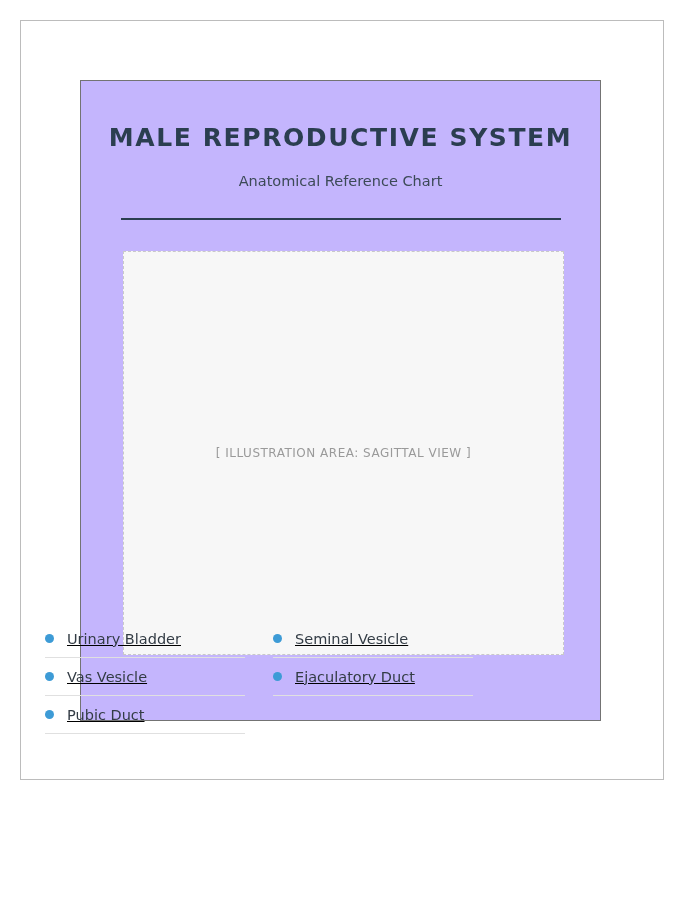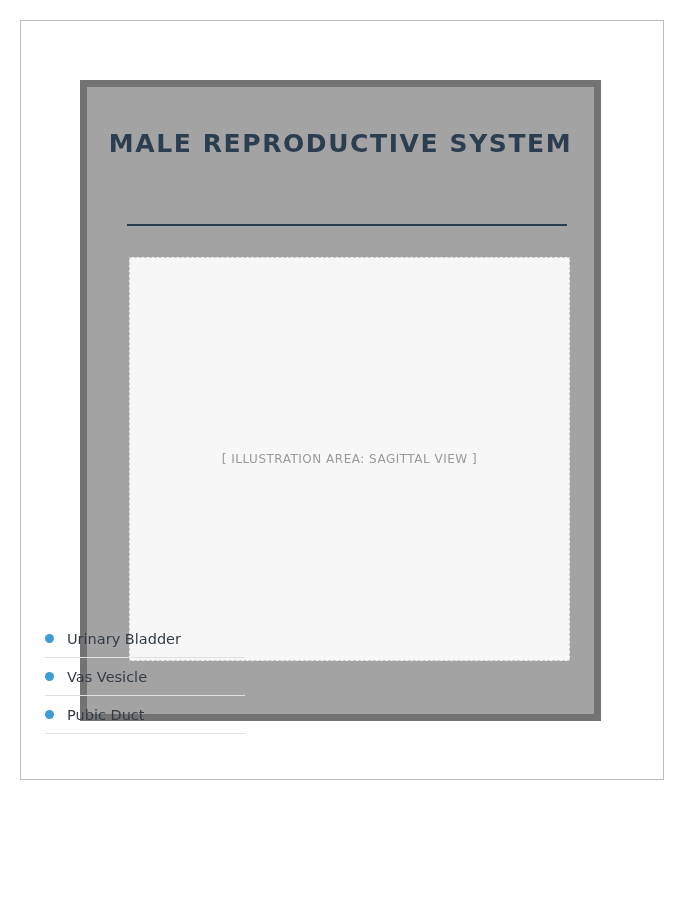--- a/index.html
+++ b/index.html
@@ -31,22 +31,22 @@
     background: transparent;
   }
 
   
   .card {
     position: absolute;
     left: 80px;
     top: 80px;
     width: 521px;
     height: 641px;
-    background: #a3a3a3;
-    border: 7px solid #737373;
+    background: #c4b5fd;
+    border: 1px solid #737373;
     box-sizing: border-box;
   }
 
   .card-inner {
     position: absolute;
     left: 0;
     top: 0;
     width: 100%;
     height: 100%;
   }
@@ -115,20 +115,21 @@
     position: absolute;
     left: 45px;
     top: 620px;
     width: 430px;
   }
 
   .legend-col {
     position: absolute;
     top: 0;
     width: 200px;
+    text-decoration: underline;
   }
   .legend-col.left  { left: 0; }
   .legend-col.right { left: 228px; }
 
   .legend-item {
     position: relative;
     height: 38px;
     border-bottom: 1px solid #e0e0e0;
     display: flex;
     align-items: center;
@@ -156,20 +157,21 @@
 
 <div class="page">
 
   <div class="viewport-frame"></div>
 
   <div class="card">
     <div class="card-inner">
 
       <div class="title">MALE REPRODUCTIVE SYSTEM</div>
 
+      <div class="subtitle">Anatomical Reference Chart</div>
 
       <div class="rule"></div>
 
       <div class="illustration">
         <div class="illustration-label">[ ILLUSTRATION AREA: SAGITTAL VIEW ]</div>
       </div>
 
     </div>
   </div>
 
@@ -184,17 +186,25 @@
         <span class="dot"></span>
         <span class="legend-label">Vas Vesicle</span>
       </div>
       <div class="legend-item">
         <span class="dot"></span>
         <span class="legend-label">Pubic Duct</span>
       </div>
     </div>
 
     <div class="legend-col right">
+      <div class="legend-item">
+        <span class="dot"></span>
+        <span class="legend-label">Seminal Vesicle</span>
+      </div>
+      <div class="legend-item">
+        <span class="dot"></span>
+        <span class="legend-label">Ejaculatory Duct</span>
+      </div>
     </div>
 
   </div>
 
 </div>
 
 </body></html>

